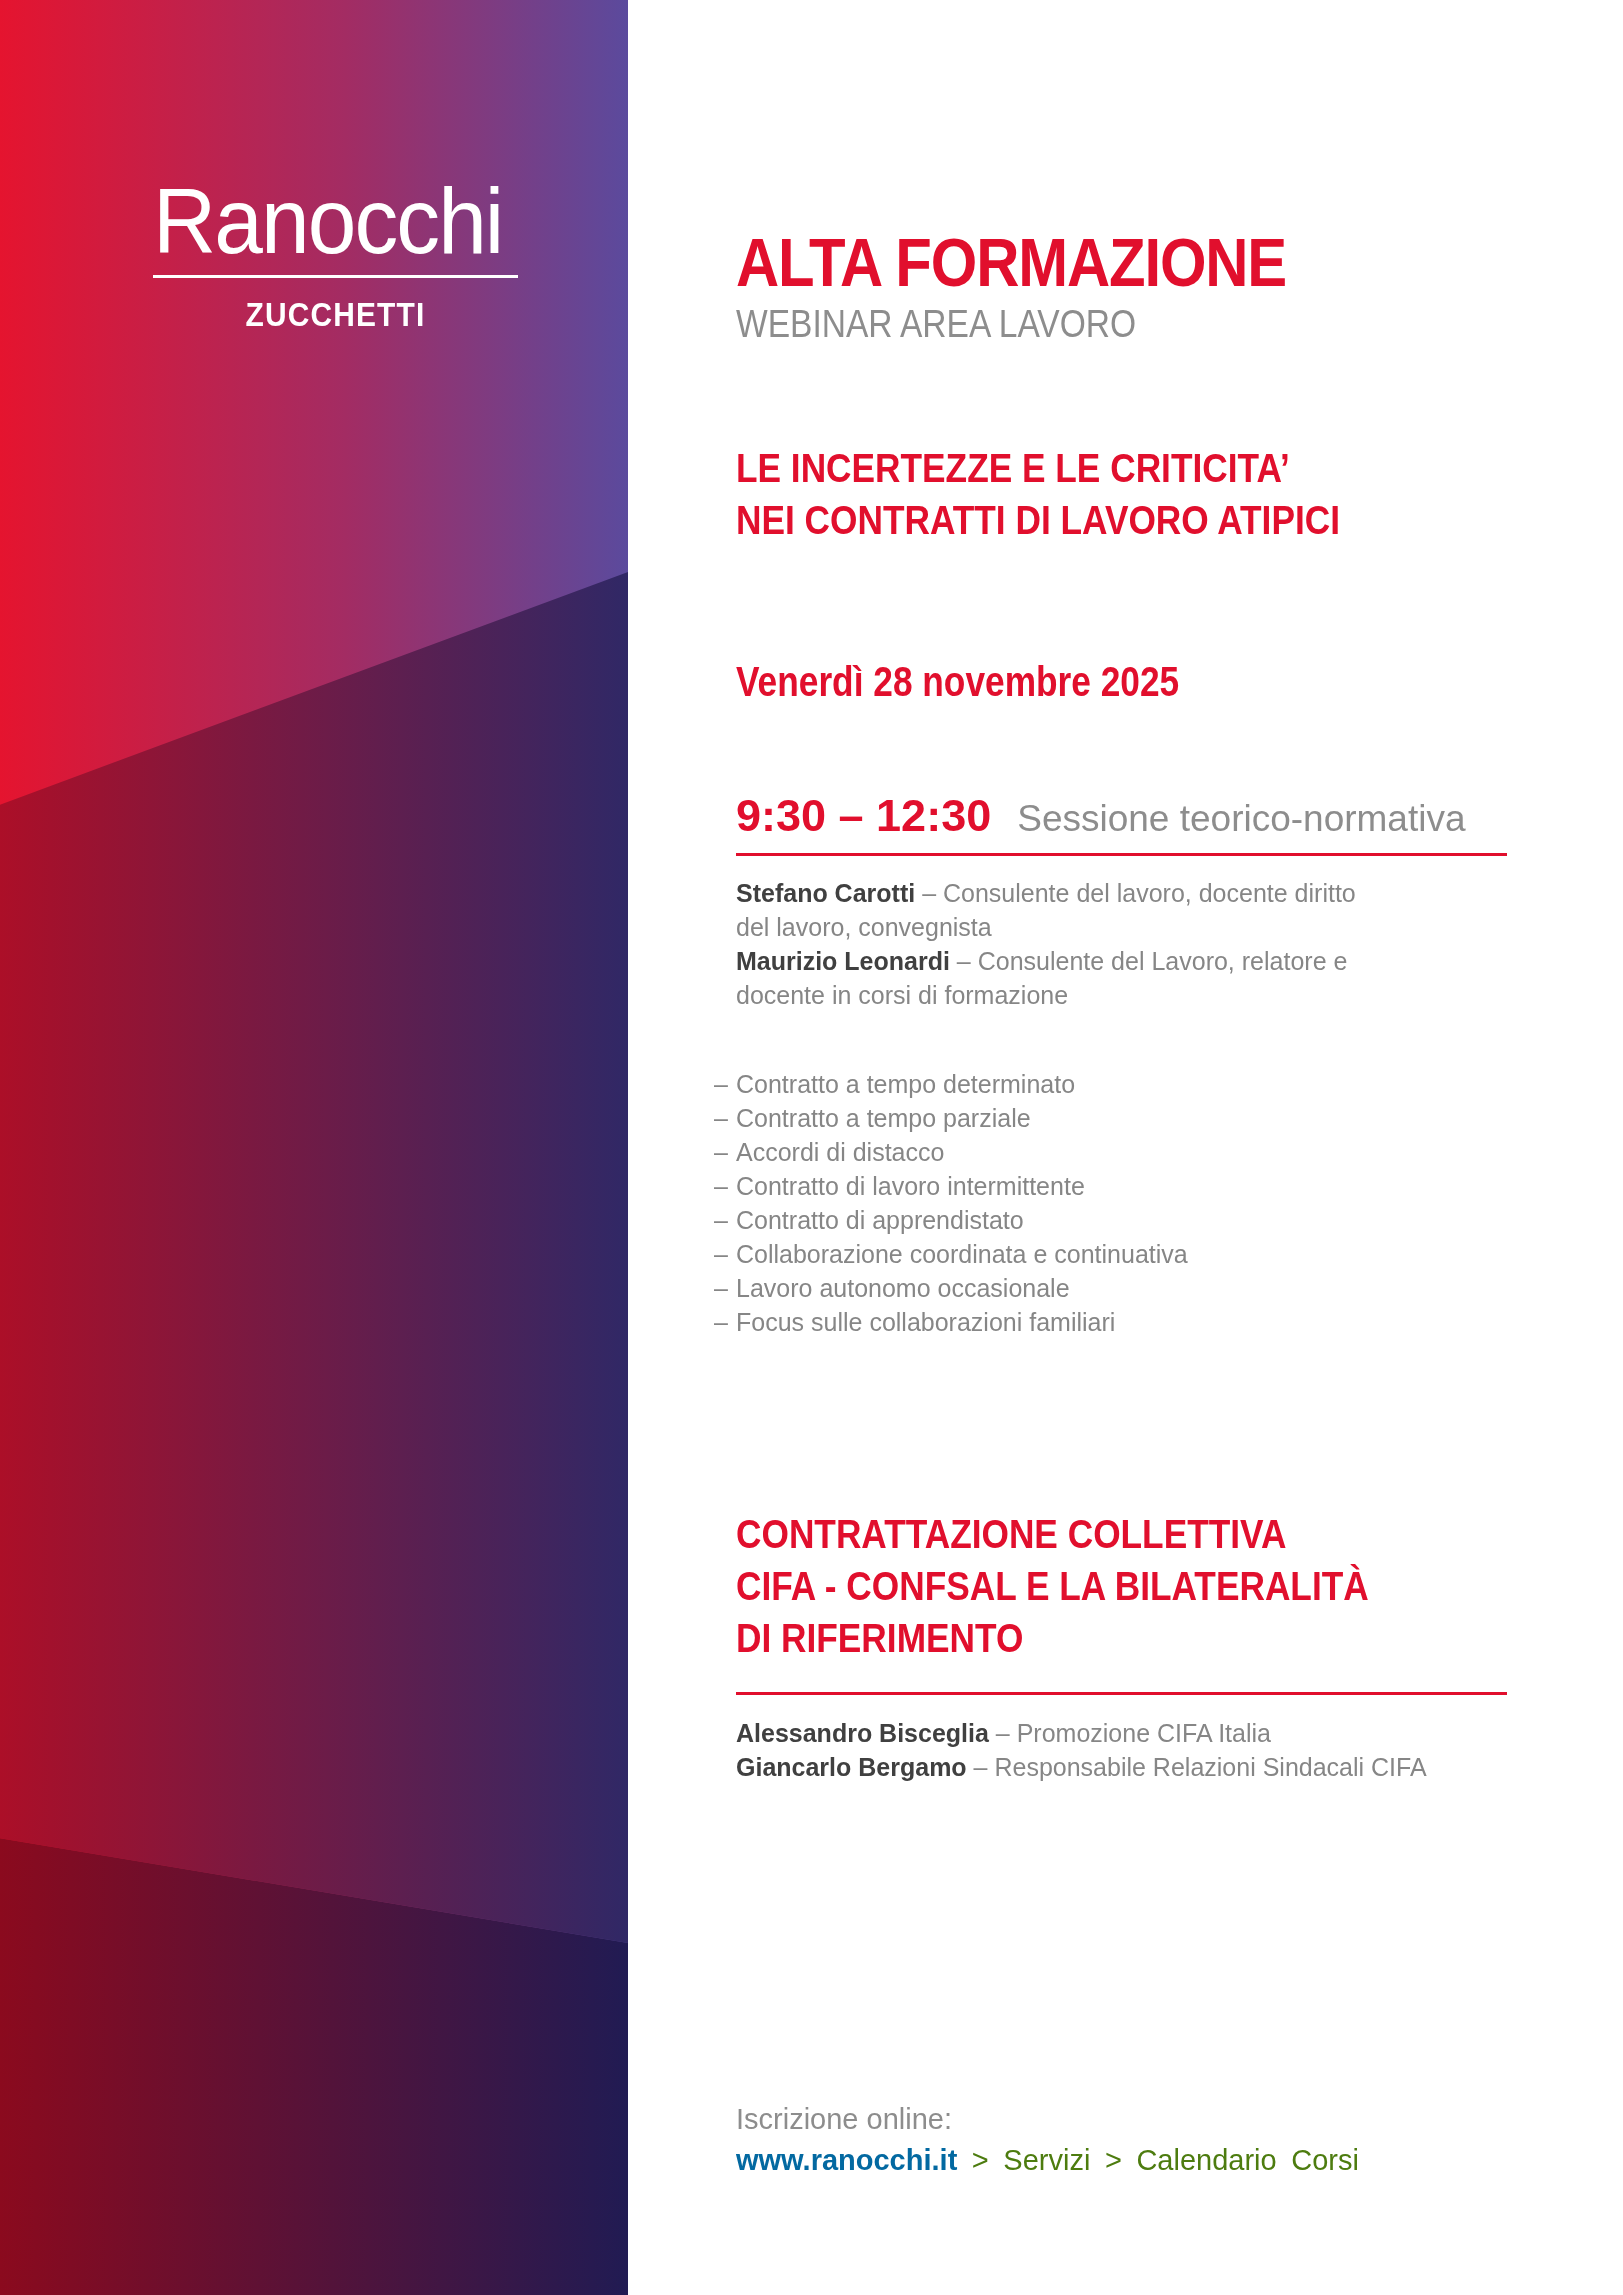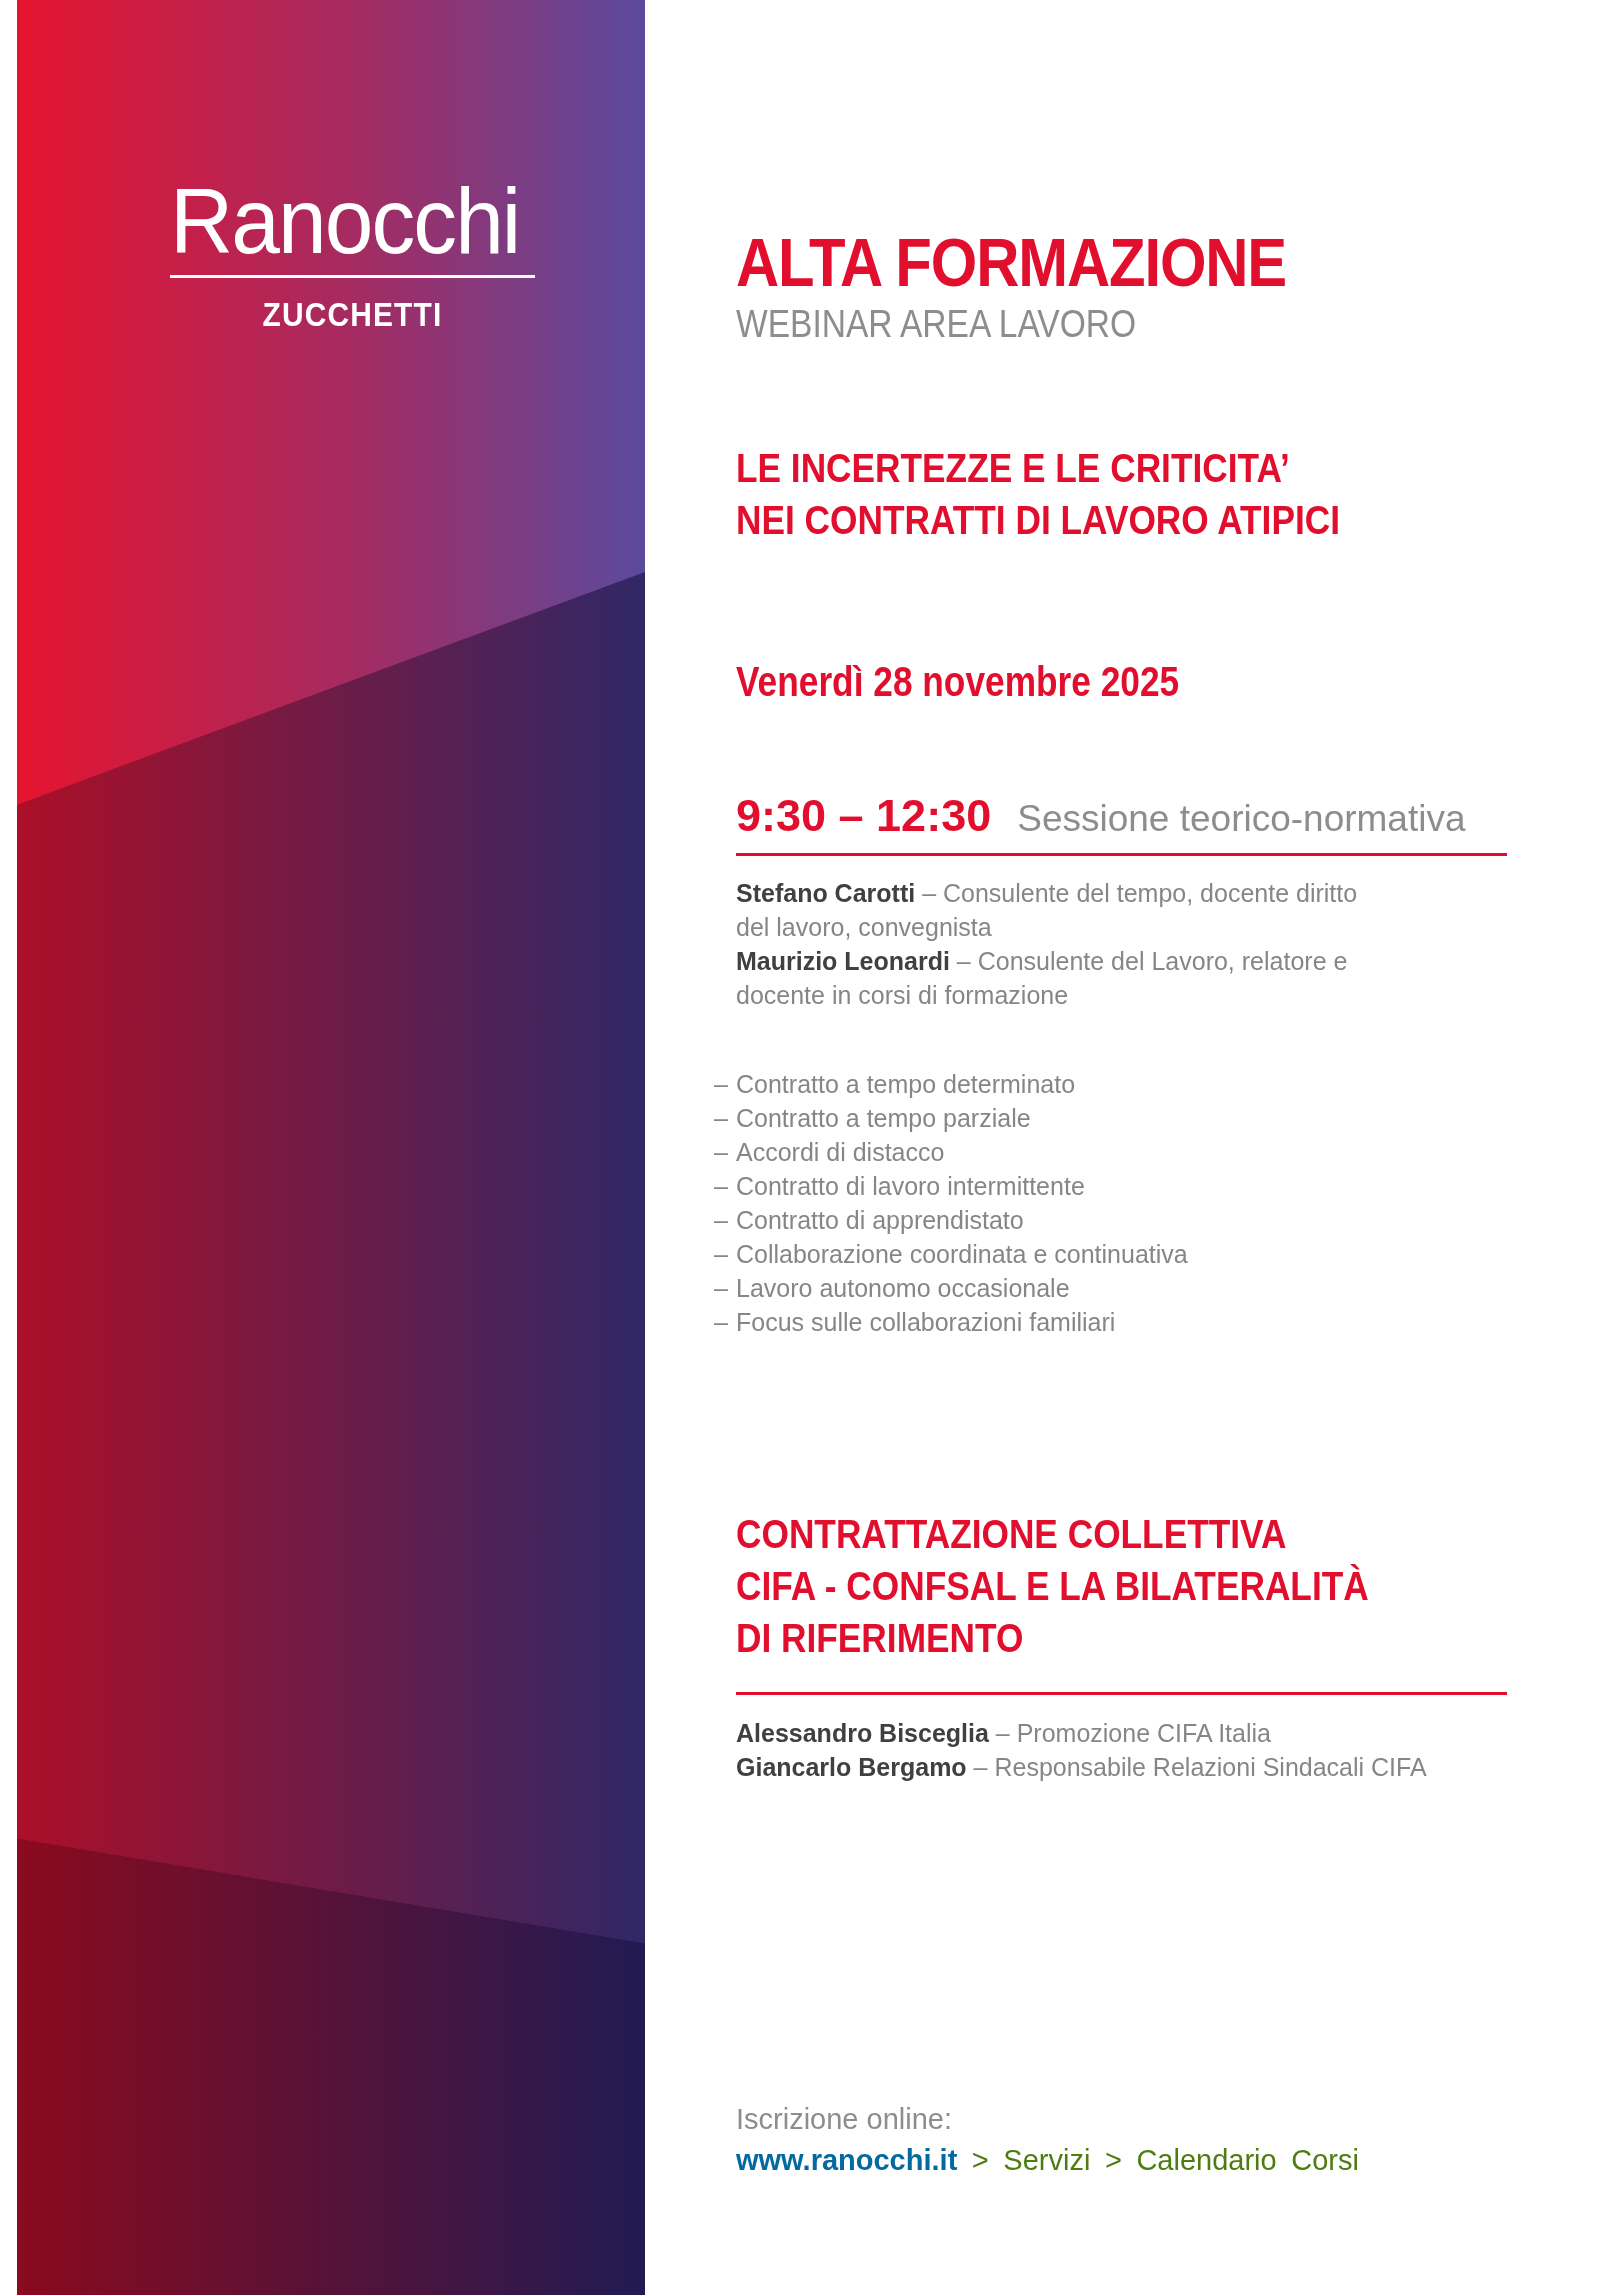--- a/index.html
+++ b/index.html
@@ -5,21 +5,21 @@
   html,body{margin:0;padding:0;background:#ffffff;}
   #page{
     position:relative;
     width:1623px;height:2295px;
     background:#ffffff;
     overflow:hidden;
     font-family:"Liberation Sans",sans-serif;
   }
 
   
-  #band{position:absolute;left:0;top:0;width:628px;height:2295px;margin-left:17px;}
+  #band{position:absolute;left:0;top:0;width:628px;height:2295px;}
   .facet{position:absolute;left:0;top:0;width:100%;height:100%;}
   .facet-top{background:linear-gradient(to right,#E5142F 0%,#A32C63 55%,#5B4A9D 100%);}
   .facet-mid{
     background:linear-gradient(to right,#AC0F28 0%,#302866 100%);
     clip-path:polygon(0 35.06%,100% 24.92%,100% 84.66%,0 80.10%);
   }
   .facet-bot{
     background:linear-gradient(to right,#8B0A1E 0%,#211B53 100%);
     clip-path:polygon(0 80.10%,100% 84.66%,100% 100%,0 100%);
   }
@@ -105,21 +105,21 @@
 
   <div class="abs red" id="event-date">Venerdì 28 novembre 2025</div>
 
   <div class="abs" id="session-line">
     <span class="red" id="session-time">9:30 – 12:30</span><span id="session-name">Sessione teorico-normativa</span>
   </div>
 
   <div class="abs red-rule" id="rule-1"></div>
 
   <div class="abs speakers" id="speakers-1">
-    <div><b>Stefano Carotti</b><span> – Consulente del tempo, docente diritto</span></div>
+    <div><b>Stefano Carotti</b><span> – Consulente del lavoro, docente diritto</span></div>
     <div><b></b><span>del lavoro, convegnista</span></div>
     <div><b>Maurizio Leonardi</b><span> – Consulente del Lavoro, relatore e</span></div>
     <div><b></b><span>docente in corsi di formazione</span></div>
   </div>
 
   <div class="abs" id="topics">
     <div class="topic"><span class="dash">–</span><span>Contratto a tempo determinato</span></div>
     <div class="topic"><span class="dash">–</span><span>Contratto a tempo parziale</span></div>
     <div class="topic"><span class="dash">–</span><span>Accordi di distacco</span></div>
     <div class="topic"><span class="dash">–</span><span>Contratto di lavoro intermittente</span></div>

